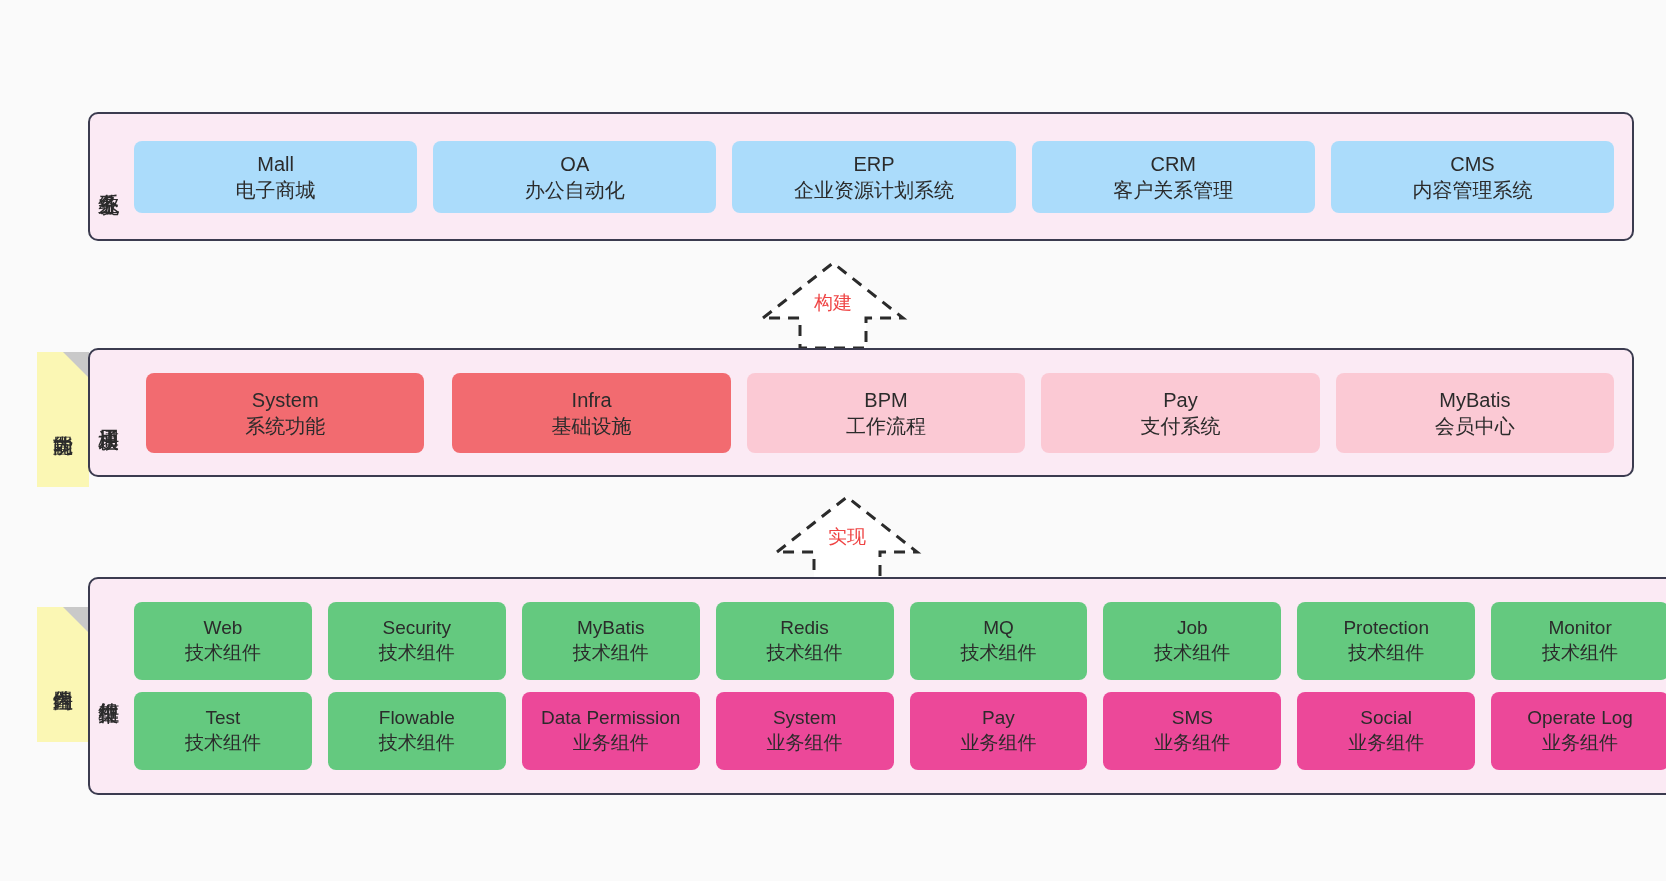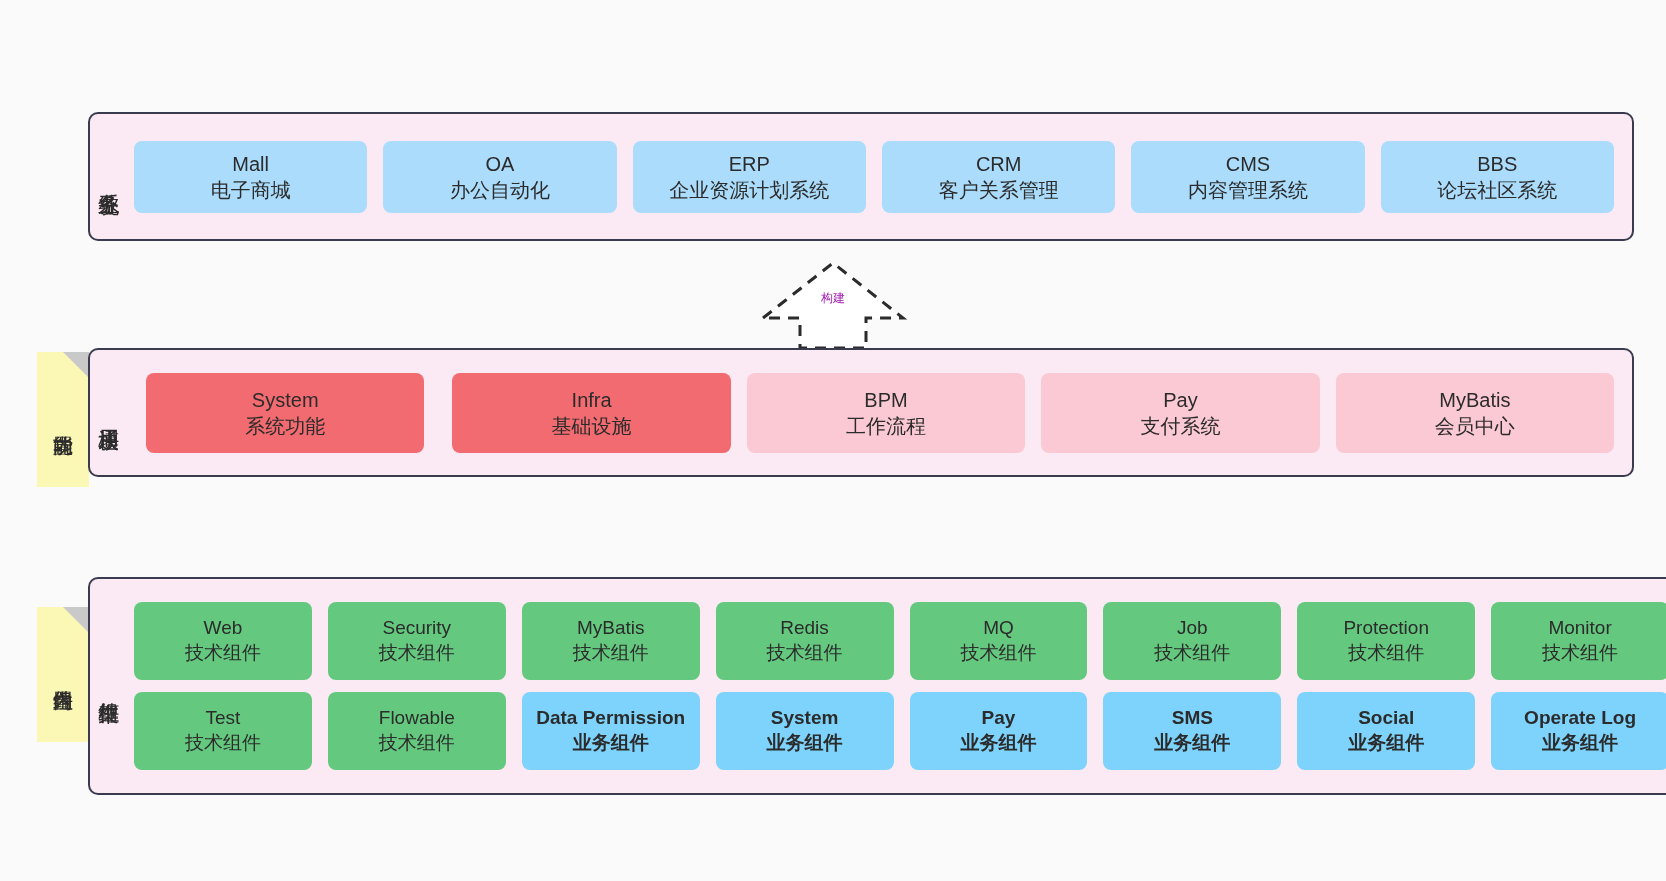--- a/index.html
+++ b/index.html
@@ -80,21 +80,21 @@
     box-sizing: border-box;
   }
   .cell .t1 { display: block; }
   .cell .t2 { display: block; }
 
   
   .c-blue        { background: #abdcfb; }
   .c-red         { background: #f26b70; margin-left: 12px; }
   .c-pink        { background: #fbc9d4; text-align: center; }
   .c-green       { background: #64c97f; }
-  .c-lightgreen  { background: #7dd3fc; font-weight: bold; }
+  .c-lightgreen  { background: #ec4899; }
 
   
   #layer-business { left: 88px;  top: 112px; width: 1546px; height: 129px; }
   #layer-business .layer-body { padding-right: 18px; }
   #layer-business .row { height: 72px; }
 
   #layer-common   { left: 88px;  top: 348px; width: 1546px; height: 129px; }
   #layer-common .layer-body { padding-right: 18px; }
   #layer-common .row { height: 80px; }
 
@@ -131,22 +131,22 @@
   #note-builtin-func { left: 37px; top: 352px; width: 52px; height: 135px; }
   #note-builtin-comp { left: 37px; top: 607px; width: 52px; height: 135px; }
 
   
   .block-arrow {
     position: absolute;
   }
   .block-arrow svg { display: block; }
   .arrow-label {
     position: absolute;
-    font-size: 12px;
-    color: #a21caf;
+    font-size: 19px;
+    color: #ef4444;
     background: transparent;
     white-space: nowrap;
     user-select: none;
     left: 50%;
     transform: translateX(-50%);
   }
   #arrow-build { left: 758px; top: 258px; width: 150px; height: 92px; }
   #arrow-build .arrow-label { top: 32px; }
   #arrow-impl  { left: 772px; top: 492px; width: 150px; height: 92px; }
   #arrow-impl  .arrow-label { top: 32px; }
@@ -183,24 +183,20 @@
           <span class="t2">企业资源计划系统</span>
         </div>
         <div class="cell c-blue">
           <span class="t1">CRM</span>
           <span class="t2">客户关系管理</span>
         </div>
         <div class="cell c-blue">
           <span class="t1">CMS</span>
           <span class="t2">内容管理系统</span>
         </div>
-        <div class="cell c-blue">
-          <span class="t1">BBS</span>
-          <span class="t2">论坛社区系统</span>
-        </div>
       </div>
     </div>
   </div>
 
   <div class="block-arrow" id="arrow-build">
     <svg width="150" height="92" viewBox="0 0 150 92" fill="none" xmlns="http://www.w3.org/2000/svg">
       <path d="M 5 60 L 75 5 L 145 60 L 108 60 L 108 90 L 42 90 L 42 60 Z" fill="#ffffff" stroke="#2b2b2b" stroke-width="3" stroke-dasharray="11 8" stroke-linejoin="miter"></path>
     </svg>
     <span class="arrow-label">构建</span>
   </div>
@@ -228,20 +224,26 @@
           <span class="t2">支付系统</span>
         </div>
         <div class="cell c-pink">
           <span class="t1">MyBatis</span>
           <span class="t2">会员中心</span>
         </div>
       </div>
     </div>
   </div>
 
+  <div class="block-arrow" id="arrow-impl">
+    <svg width="150" height="92" viewBox="0 0 150 92" fill="none" xmlns="http://www.w3.org/2000/svg">
+      <path d="M 5 60 L 75 5 L 145 60 L 108 60 L 108 90 L 42 90 L 42 60 Z" fill="#ffffff" stroke="#2b2b2b" stroke-width="3" stroke-dasharray="11 8" stroke-linejoin="miter"></path>
+    </svg>
+    <span class="arrow-label">实现</span>
+  </div>
 
   <div class="layer" id="layer-framework">
     <div class="layer-title">
       <span>框架组件</span>
     </div>
     <div class="layer-body">
 
       <div class="row">
         <div class="cell c-green">
           <span class="t1">Web</span>

